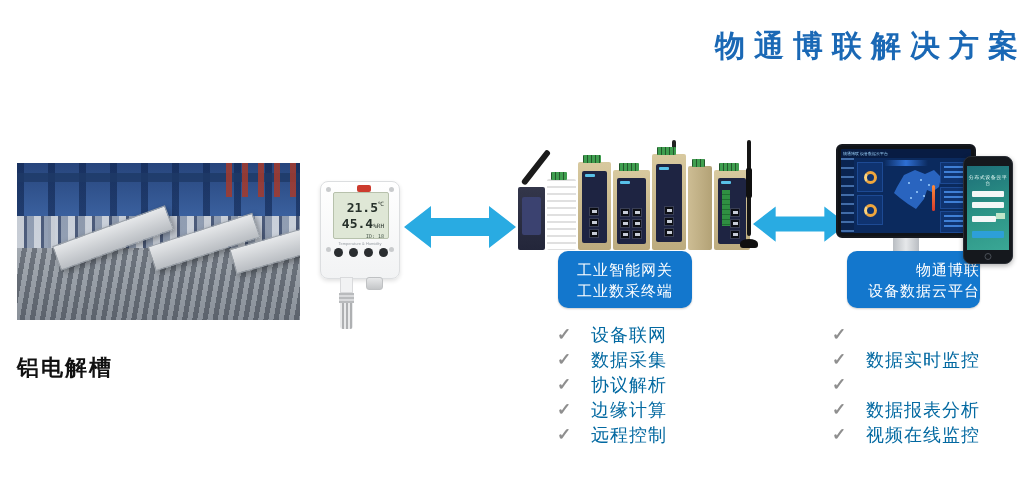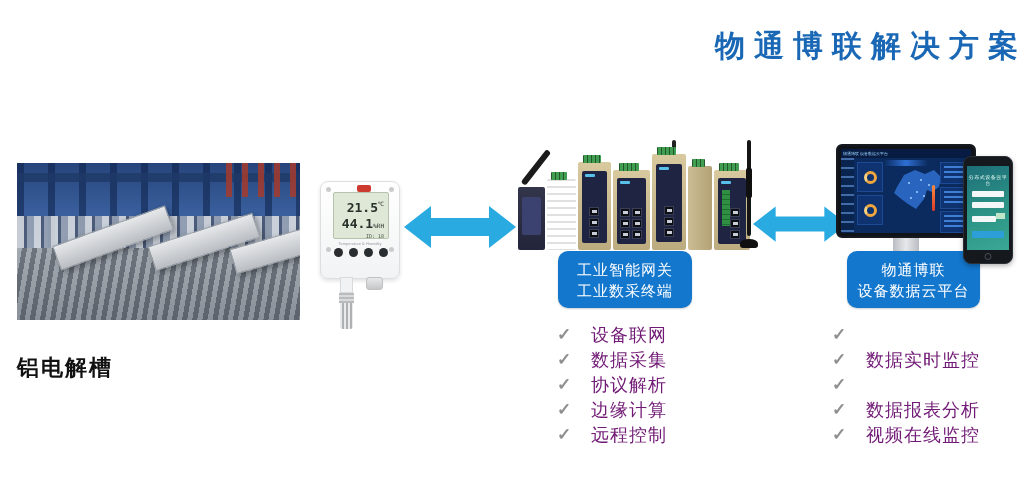--- a/index.html
+++ b/index.html
@@ -132,26 +132,26 @@
   .ant-2 .base { position:absolute; left:0; bottom:0; width:18px; height:9px; background:#101010; border-radius:50% 50% 3px 3px; }
   
   .badge {
     position: absolute; color: #fff; text-align: center;
     background: #1377cd; border-radius: 10px;
     font-size: 15px; line-height: 21px; letter-spacing: 1px;
     display: flex; flex-direction: column; justify-content: center;
     box-shadow: 0 1px 2px rgba(0,0,0,.2);
   }
   .badge-gateway { left: 558px; top: 251px; width: 134px; height: 57px; }
-  .badge-cloud   { left: 847px; top: 251px; width: 133px; height: 57px; }
+  .badge-cloud   { left: 847px; top: 251px; width: 133px; height: 57px; text-align: right; }
   
   .checklist { position: absolute; list-style: none; }
   .checklist li { display: flex; align-items: center; height: 25px; }
   .checklist .check { width: 20px; margin-right: 14px; color: #8f8f8f; font-size: 17px; font-weight: bold; }
-  .checklist .label { font-family: "DejaVu Serif", serif; font-size: 18px; color: #701a75; letter-spacing: 1px; text-align: center; }
+  .checklist .label { font-family: "DejaVu Serif", serif; font-size: 18px; color: #0369a1; letter-spacing: 1px; text-align: center; }
   .checklist-gateway { left: 557px; top: 322px; }
   .checklist-cloud   { left: 832px; top: 322px; }
   
   .monitor { position: absolute; left: 836px; top: 144px; width: 140px; height: 114px; }
   .mon-screen {
     position: absolute; left: 0; top: 0; width: 140px; height: 94px;
     background: #101318; border: 2px solid #16191f; border-radius: 6px; padding: 3px;
   }
   .dash { position: relative; width: 100%; height: 100%; background: #0b2a5e; overflow: hidden; border-radius: 2px; }
   .dash-top { position: absolute; left: 0; top: 0; width: 100%; height: 9px; background: #081c43; }
@@ -216,21 +216,21 @@
 
   <div class="sensor">
     <div class="sensor-body">
       <div class="sensor-top-btn"></div>
       <span class="screw tl"></span>
       <span class="screw tr"></span>
       <span class="screw bl"></span>
       <span class="screw br"></span>
       <div class="lcd">
         <span class="val">21.5</span><sup>℃</sup><br>
-        <span class="val">44.1</span><span class="unit">%RH</span>
+        <span class="val">45.4</span><span class="unit">%RH</span>
         <span class="id">ID: 18</span>
       </div>
       <div class="sensor-sub">Temperature &amp; Humidity</div>
       <div class="sensor-btns">
         <i></i>
           <i></i>
           <i></i>
           <i></i>
       </div>
     </div>

